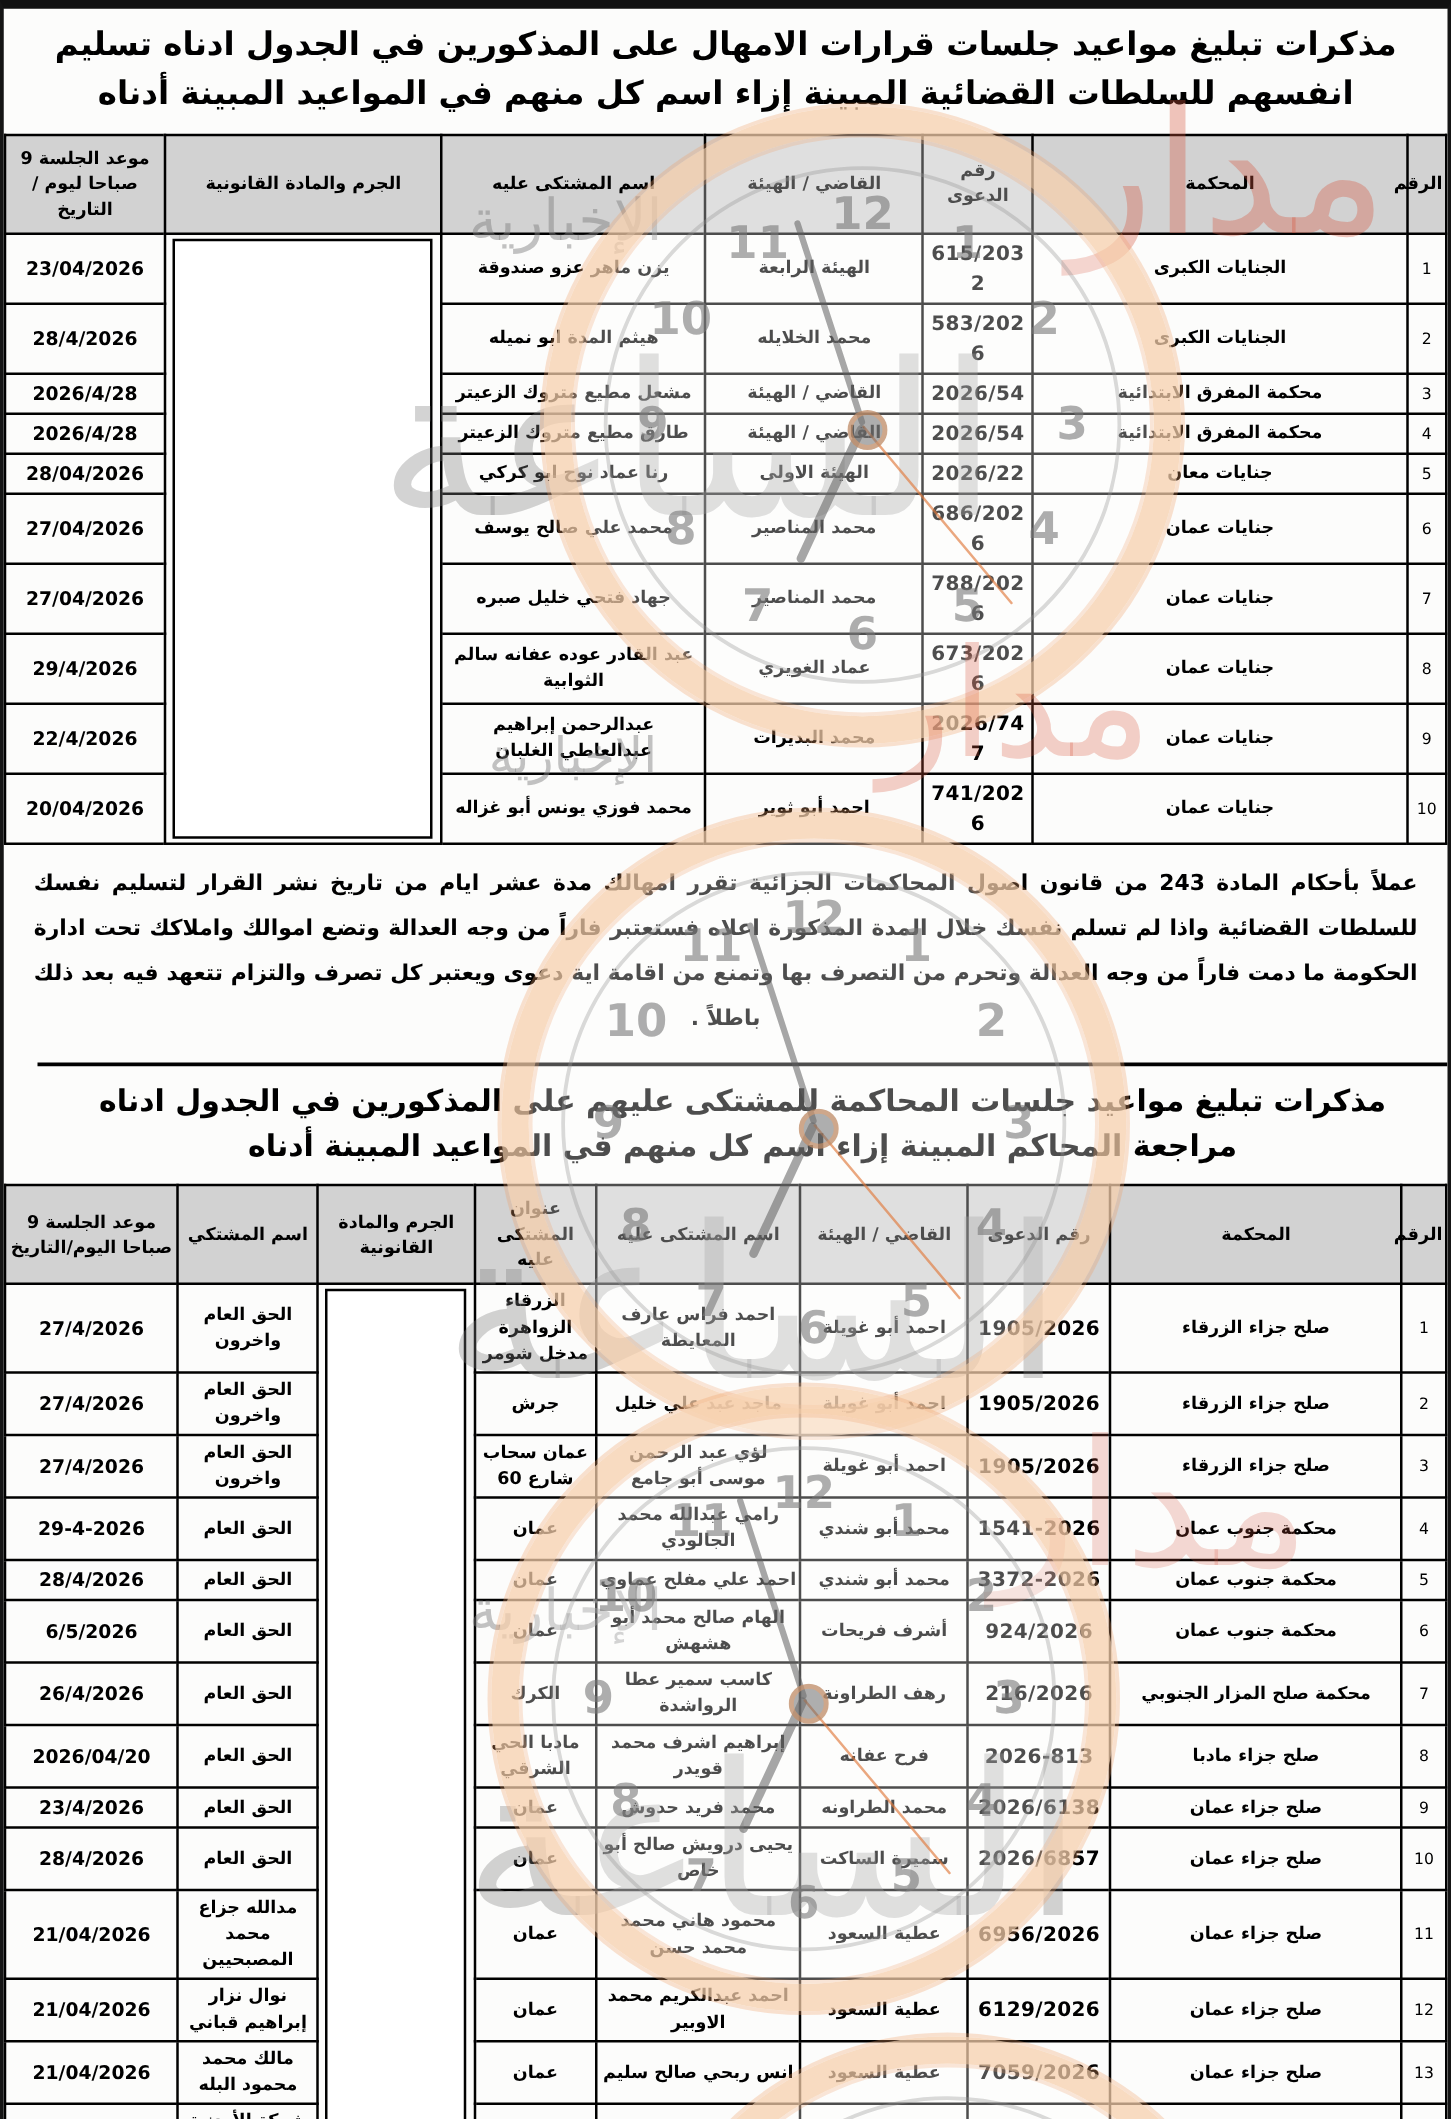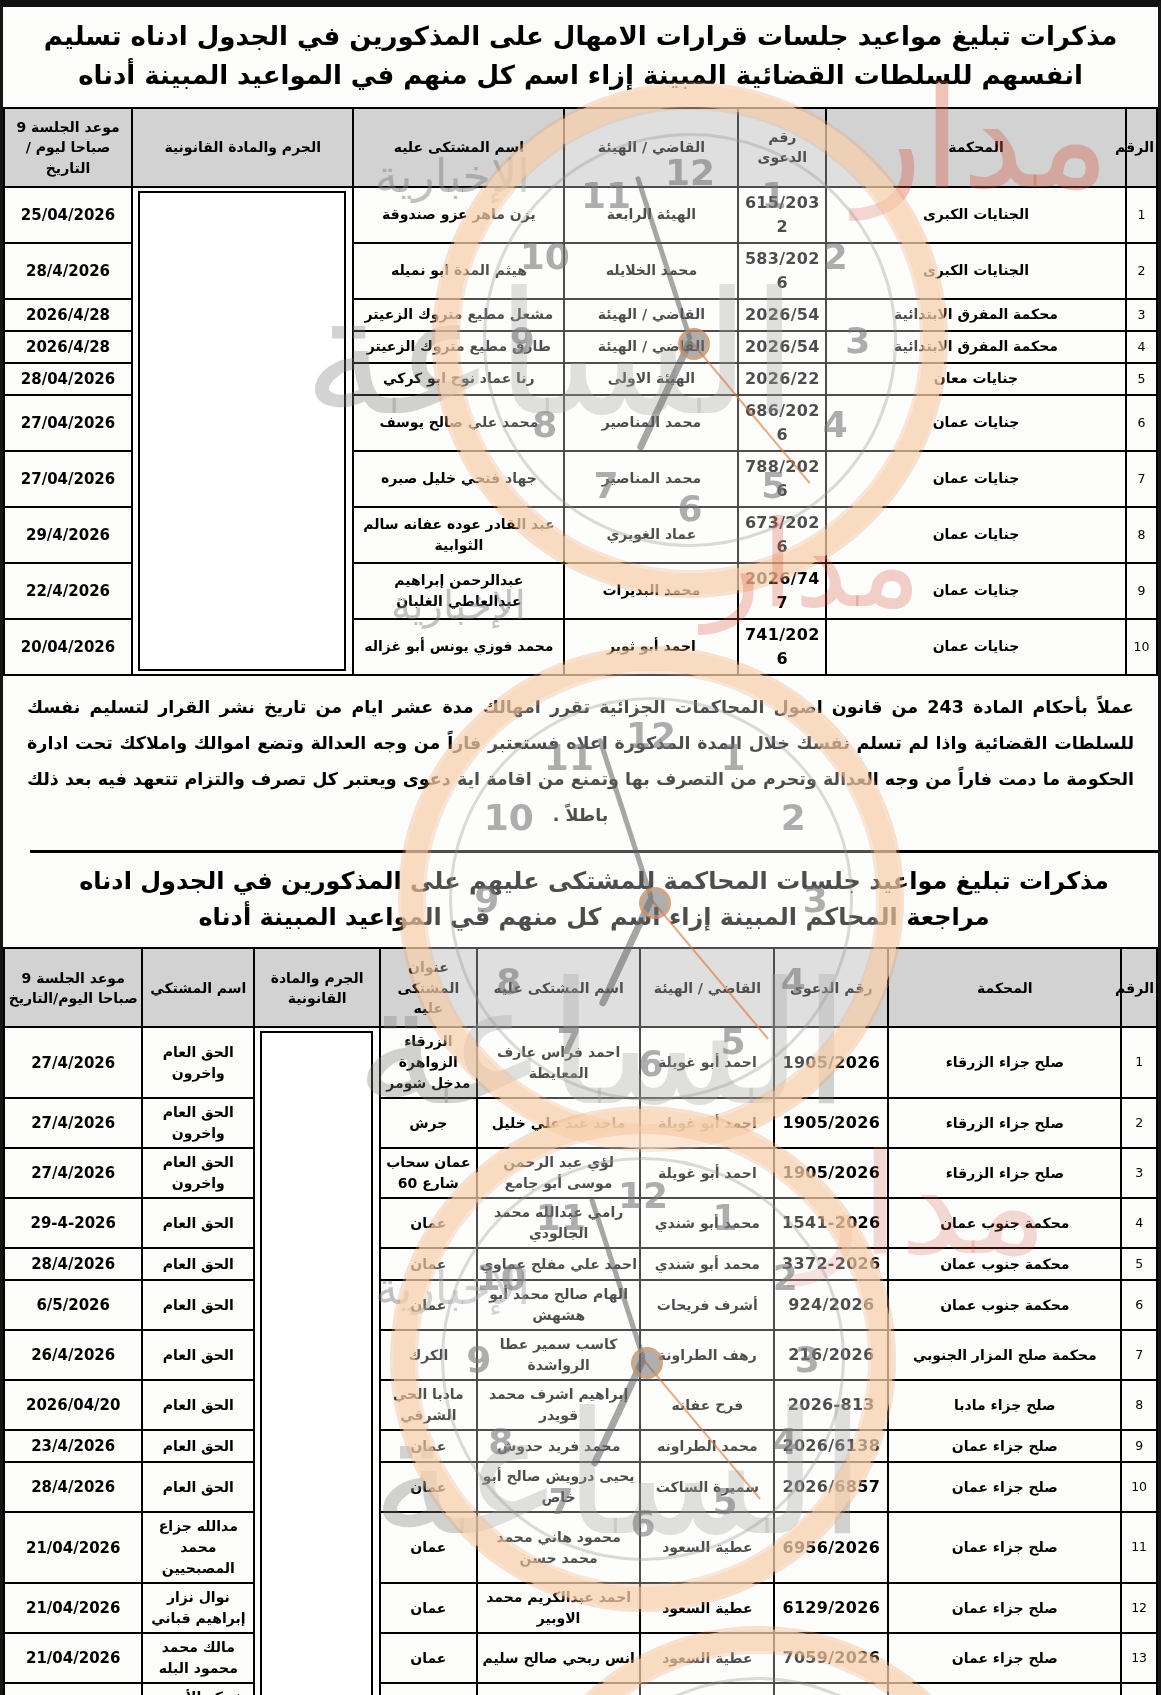--- a/index.html
+++ b/index.html
@@ -181,21 +181,21 @@
       <tbody>
         <tr>
           <td class="c-num">1</td>
           <td class="c-court">الجنايات الكبرى</td>
           <td class="c-case_no">615/2032</td>
           <td class="c-judge">الهيئة الرابعة</td>
           <td class="c-defendant">يزن ماهر عزو صندوقة</td>
           <td rowspan="10" class="c-crime">
             <div class="redact-box"></div>
           </td>
-          <td class="c-date">25/04/2026</td>
+          <td class="c-date">23/04/2026</td>
         </tr>
         <tr>
           <td class="c-num">2</td>
           <td class="c-court">الجنايات الكبرى</td>
           <td class="c-case_no">583/2026</td>
           <td class="c-judge">محمد الخلايله</td>
           <td class="c-defendant">هيثم المدة ابو نميله</td>
           <td class="c-date">28/4/2026</td>
         </tr>
         <tr>

